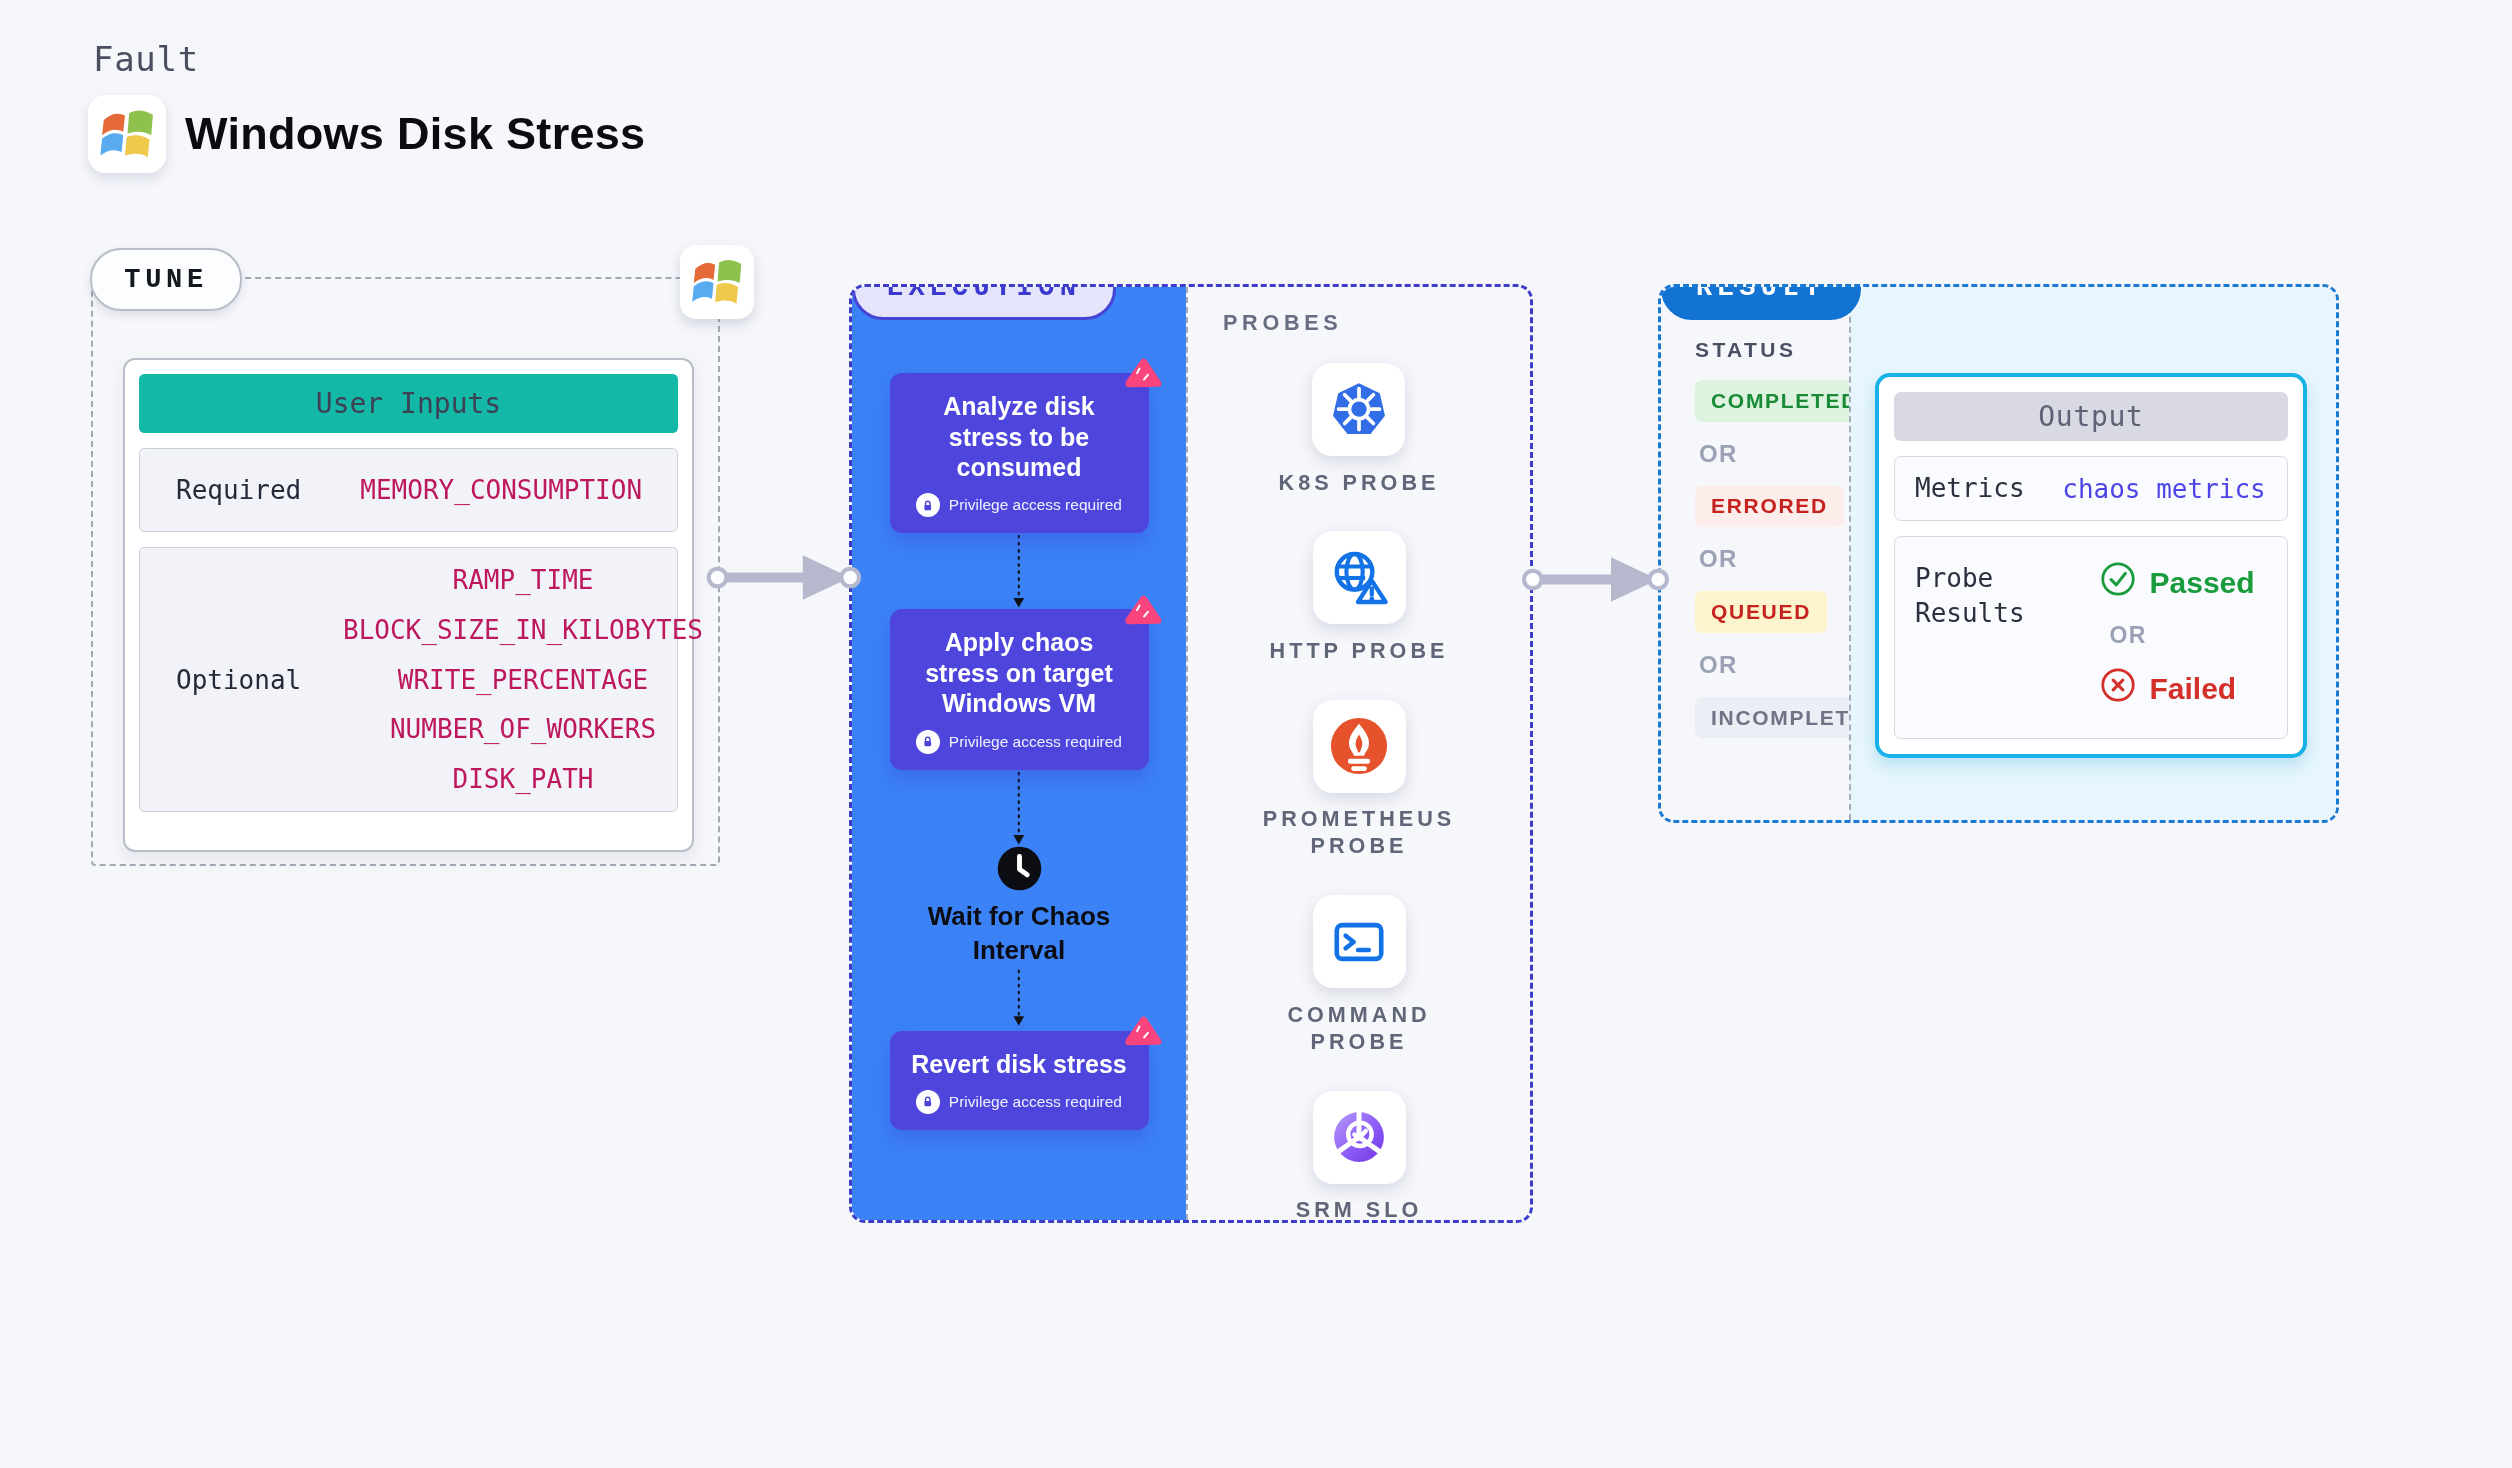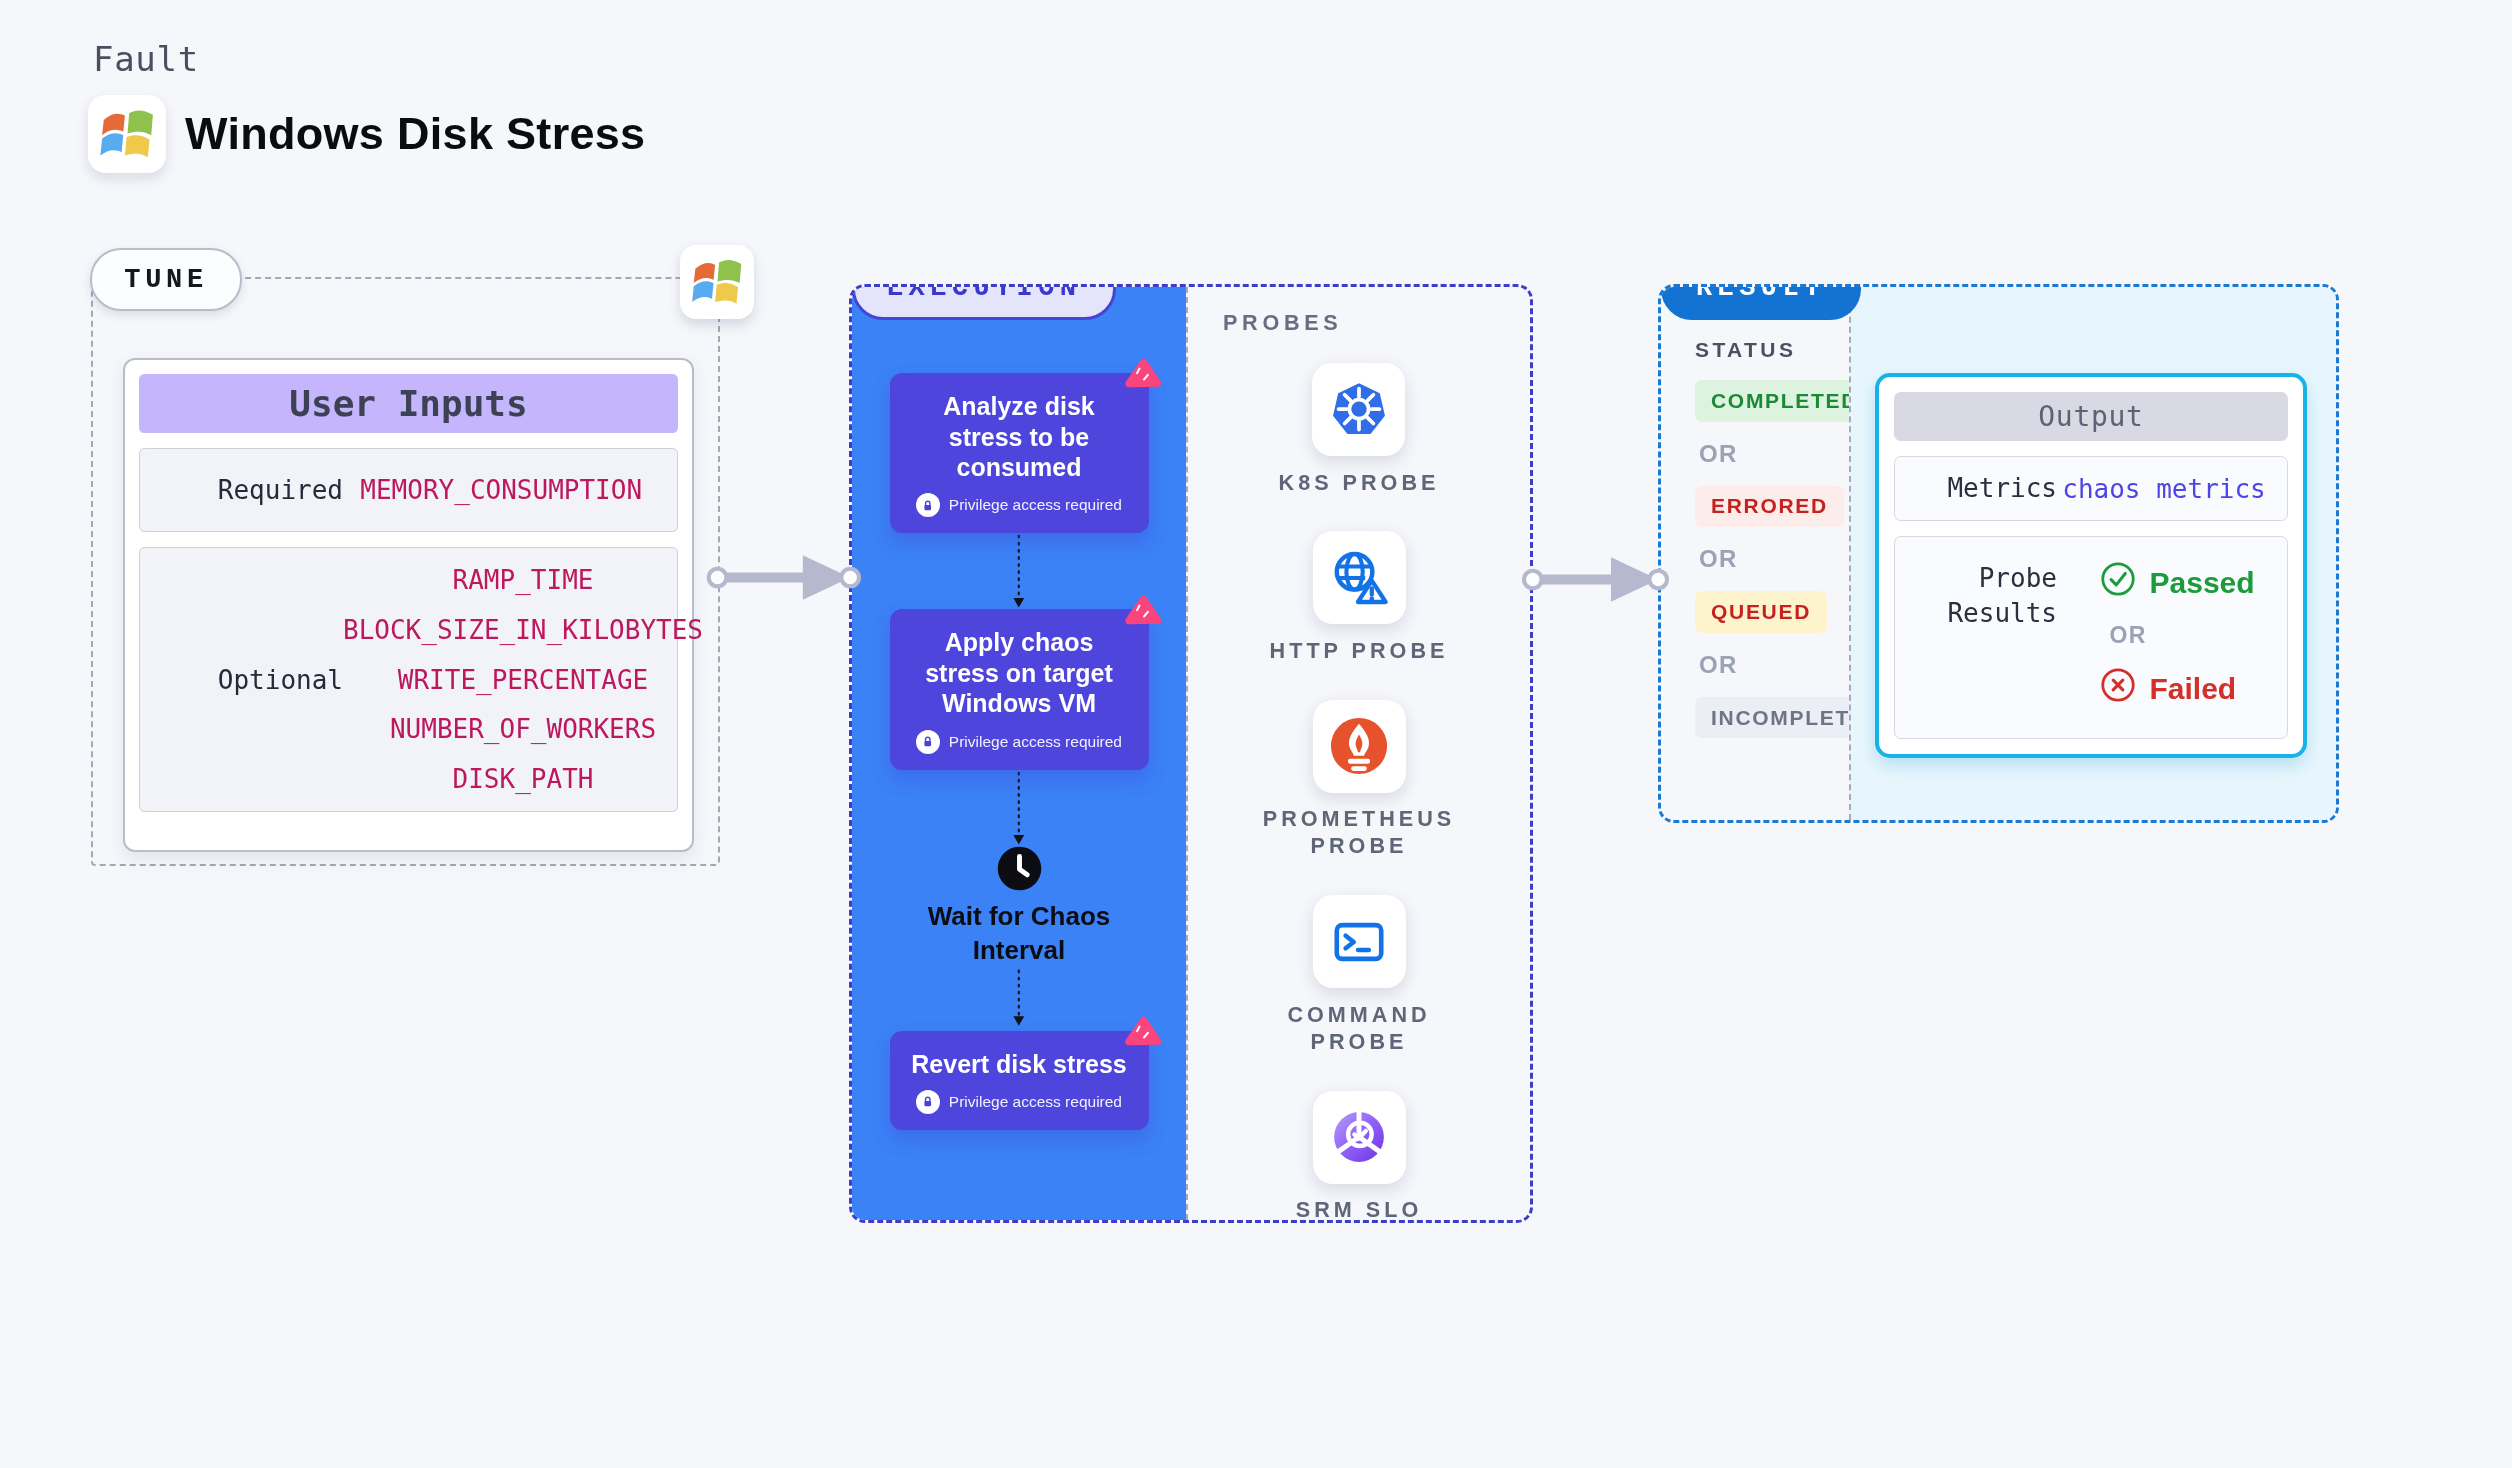--- a/index.html
+++ b/index.html
@@ -2,21 +2,21 @@
 <html style="font-size:10.8px"><head>
 <meta charset="utf-8">
 <style>
   html,body{margin:0;padding:0;}
   body{
     width:2512px;height:1468px;position:relative;overflow:hidden;
     background:#f6f7fb;
     font-family:"Liberation Sans",sans-serif;
     -webkit-font-smoothing:antialiased;
   }
-  .mono{font-family:"DejaVu Sans Mono",monospace;text-align:right;}
+  .mono{font-family:"DejaVu Sans Mono",monospace;}
   .flexc{display:flex;align-items:center;justify-content:center;}
 
   
   .fault-kicker{position:absolute;left:93px;top:39px;font-size:34px;color:#494e61;letter-spacing:0.7px;}
   .title-row{position:absolute;left:88px;top:95px;display:flex;align-items:center;gap:19px;}
   .logo-card{width:78px;height:78px;background:#fff;border-radius:17.6px;box-shadow:0 5.4px 12px rgba(60,70,110,.15);}
   .page-title{font-size:45px;font-weight:800;color:#0b0c10;letter-spacing:0.3px;}
 
   
   .badge{position:absolute;height:59px;border-radius:31px;padding:0 32px;
@@ -27,21 +27,21 @@
   .badge-result{left:0px;top:-32px;background:#1273d2;border:3.4px solid #1273d2;color:#ffffff;}
 
   
   .tune-box{position:absolute;left:91px;top:277px;width:625px;height:585px;
     border:2.7px dashed #a3a8b4;border-radius:4px;}
   .win-corner{position:absolute;right:-36px;top:-34px;width:74px;height:74px;background:#fff;border-radius:16px;
     box-shadow:0 5.4px 12px rgba(60,70,110,.18);z-index:6;}
   .ui-card{position:absolute;left:30px;top:79px;width:571px;height:494px;box-sizing:border-box;
     background:#fff;border:2px solid #b9bdc9;border-radius:12px;padding:14px;
     box-shadow:0 6.8px 16px rgba(70,76,110,.10);}
-  .ui-header{height:59px;background:#c4b5fd;border-radius:5.4px;font-size:36px;color:#3c4154;font-weight:bold;}
+  .ui-header{height:59px;background:#14b8a6;border-radius:5.4px;font-size:28px;color:#3c4154;}
   .ui-row{margin-top:15px;background:#f2f3f9;border:1.4px solid #cbcfdb;border-radius:5.4px;display:flex;align-items:center;box-sizing:border-box;}
   .ui-row-required{height:84px;}
   .ui-row-optional{height:265px;}
   .ui-label{width:203px;padding-left:36px;font-size:26px;color:#262a38;box-sizing:border-box;flex:none;}
   .ui-values{flex:1;display:flex;flex-direction:column;align-items:center;justify-content:center;gap:19.6px;padding-right:17.6px;}
   .ui-value{font-size:26px;color:#be185d;white-space:nowrap;}
 
   
   .flow-arrow{position:absolute;z-index:4;}
 

